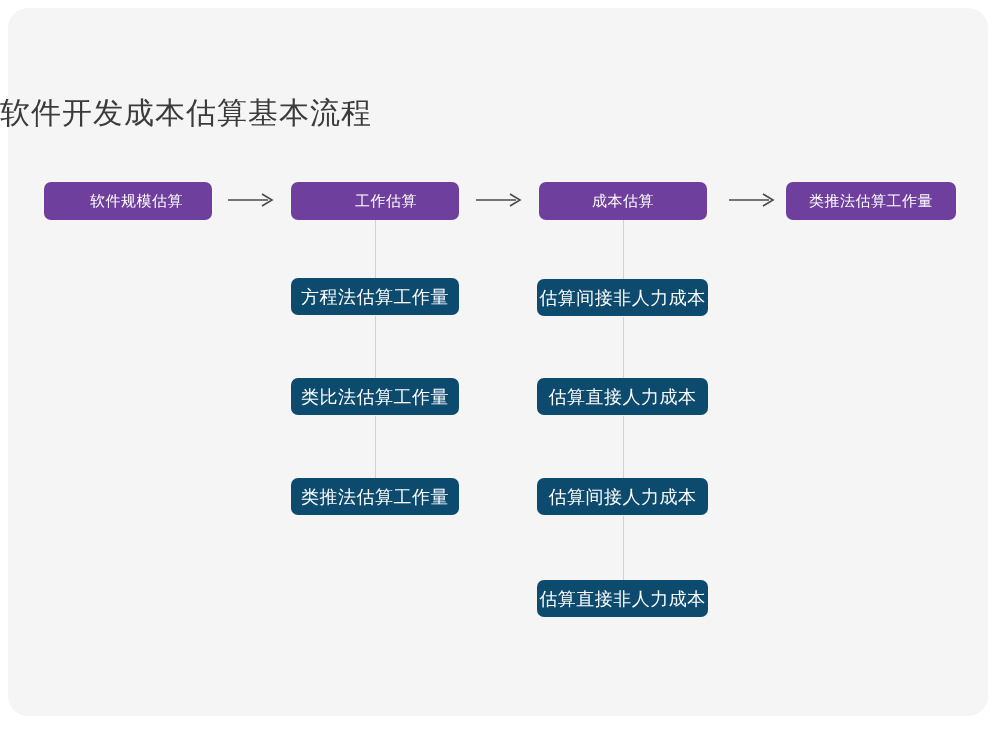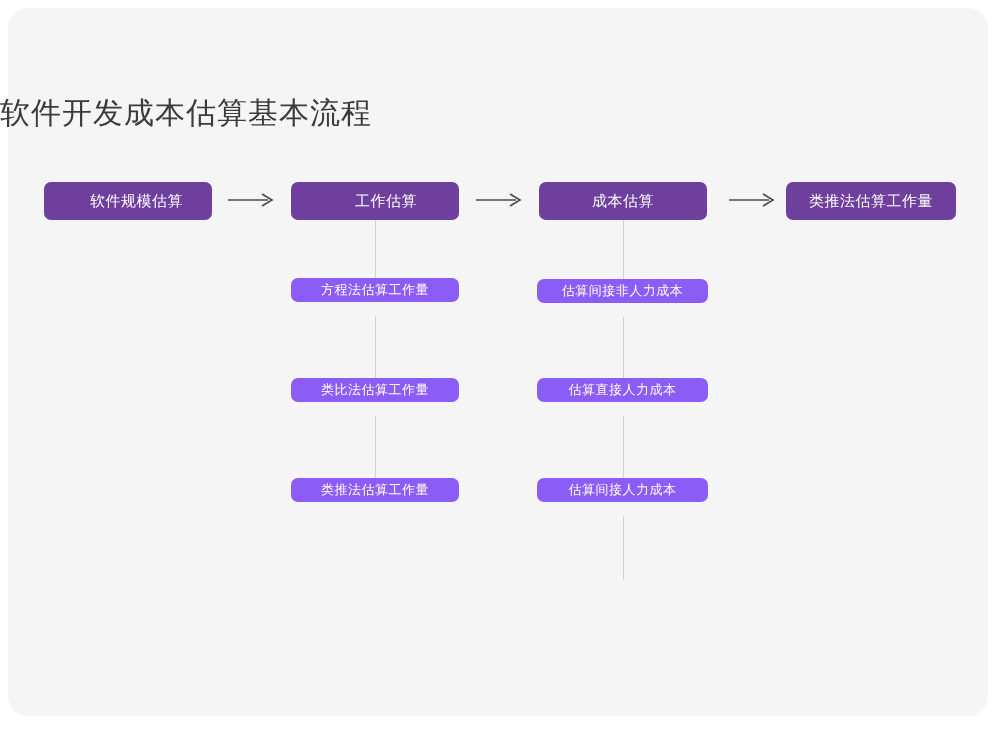--- a/index.html
+++ b/index.html
@@ -59,23 +59,23 @@
     white-space: nowrap;
     user-select: none;
   }
 
   .node.primary {
     background: #6f3f9e;
     height: 38px;
   }
 
   .node.secondary {
-    background: #8b5cf6;
-    height: 24px;
-    font-size: 13px;
+    background: #0c4a6e;
+    height: 37px;
+    font-size: 18px;
   }
 
   
   .arrow {
     position: absolute;
     height: 20px;
     display: flex;
     align-items: center;
     justify-content: center;
   }
@@ -140,14 +140,15 @@
   <div class="connector" style="left:623px; top:317px; height:61px;"></div>
   <div class="connector" style="left:623px; top:416px; height:62px;"></div>
   <div class="connector" style="left:623px; top:516px; height:64px;"></div>
 
   <div class="node secondary" style="left:537px; top:378px; width:171px;">估算直接人力成本</div>
 
   <div class="node secondary" style="left:537px; top:279px; width:171px;">估算间接非人力成本</div>
 
   <div class="node secondary" style="left:537px; top:478px; width:171px;font-family:Liberation Serif, serif;">估算间接人力成本</div>
 
+  <div class="node secondary" style="left:537px; top:580px; width:171px;">估算直接非人力成本</div>
 
 </div>
 
 </body></html>

